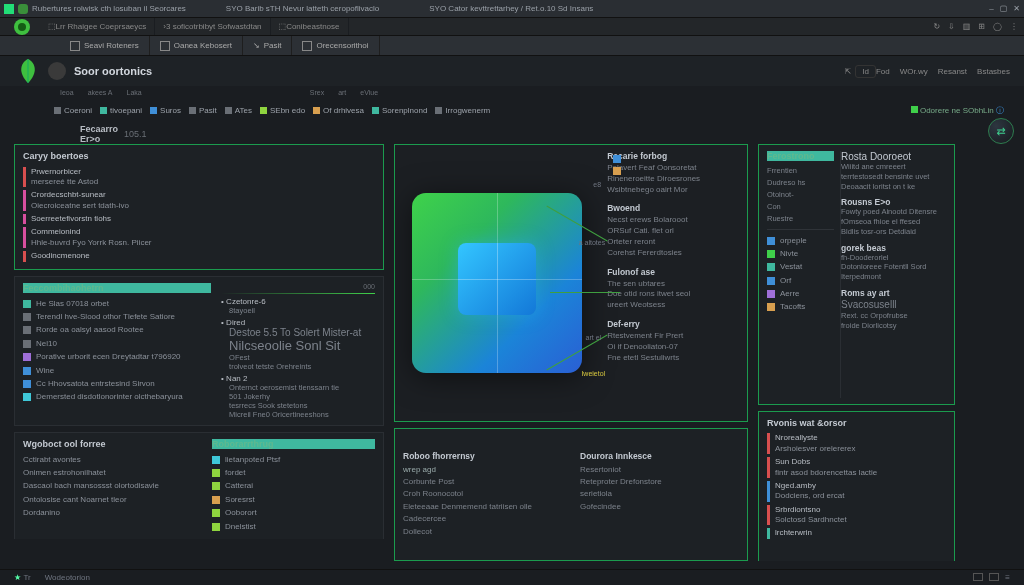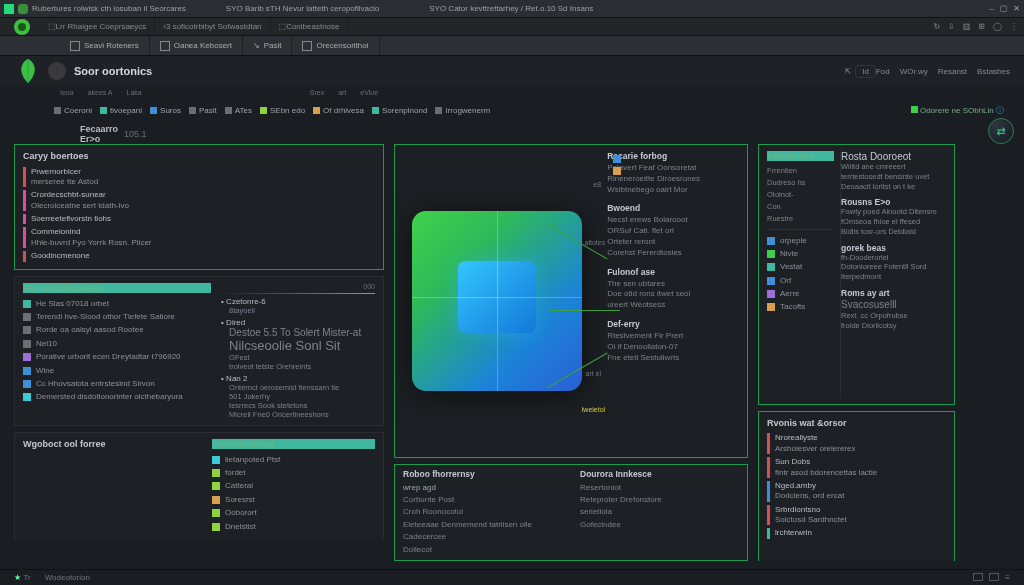--- a/index.html
+++ b/index.html
@@ -79,21 +79,21 @@
 .diag.tr { right: -30px; top: 30px; transform: rotate(30deg); }
 .diag.mr { right: -38px; top: 55%; transform: rotate(0); }
 .diag.br { right: -30px; bottom: 20px; transform: rotate(-30deg); }
 .label { position: absolute; font-size: 7px; color: #6f7580; }
 
 .sidelist { flex: 1; padding: 6px 8px; font-size: 8px; overflow: hidden; }
 .sidelist .grp { margin-bottom: 8px; }
 .sidelist .grp h4 { font-size: 8.5px; color: #c3c9d1; margin-bottom: 2px; font-weight: 600; }
 .sidelist .grp div { color: #7c828b; line-height: 1.35; }
 
-.belowcenter { border: 1px solid #1b9b4e; background: #1d2125; padding: 4px 8px; display: flex; gap: 18px; font-size: 8px; }
+.belowcenter { border: 1px solid #1b9b4e; background: #1d2125; padding: 22px 8px; display: flex; gap: 18px; font-size: 8px; }
 .belowcenter .bcol { flex: 1; }
 .belowcenter h4 { color: #c3c9d1; font-size: 8.5px; margin-bottom: 3px; font-weight: 600; }
 .belowcenter .line { color: #7c828b; padding: 1px 0; line-height: 1.3; }
 
 .mini { width: 8px; height: 8px; display: inline-block; vertical-align: middle; margin-right: 4px; }
 
 
 .status { position: absolute; bottom: 0; left: 0; right: 0; height: 16px; background: #1a1d21; border-top: 1px solid #111; display: flex; align-items: center; padding: 0 14px; font-size: 8px; color: #6f7580; }
 .status .right { margin-left: auto; display: flex; gap: 6px; }
 .status .ibox { width: 10px; height: 8px; border: 1px solid #555; }
@@ -329,20 +329,37 @@
             <div style="font-size:7.5px;color:#7c828b;padding-left:8px">501 Jokerhy</div>
             <div style="font-size:7.5px;color:#7c828b;padding-left:8px">tesrrecs Sook stetetons</div>
             <div style="font-size:7.5px;color:#7c828b;padding-left:8px">Micreil Fne0 Oricertineeshons</div>
           </div>
       </div>
     </div>
 
     <div class="panel darkborder" style="display:flex;gap:8px;border-bottom:none">
       <div style="flex:1">
         <h3>Wgoboct ool forree</h3>
+        <div id="lcL">
+            <div class="item">
+              <span class="txt">Cctirabt avontes</span>
+            </div>
+            <div class="item">
+              <span class="txt">Onimen estrohonilhatet</span>
+            </div>
+            <div class="item">
+              <span class="txt">Dascaol bach mansossst olortodisavie</span>
+            </div>
+            <div class="item">
+              <span class="txt">Ontolosise cant Noarnet tleor</span>
+            </div>
+            <div class="item">
+              <span class="txt">Dordanino</span>
+            </div>
+          </div>
       </div>
       <div style="flex:0.9">
         <h3 class="teal">Roborarrthrug</h3>
         <div id="lcR">
             <div class="item">
               <span class="sw cyan"></span>
               <span class="txt">lietanpoted Ptsf</span>
             </div>
             <div class="item">
               <span class="sw lime"></span>

